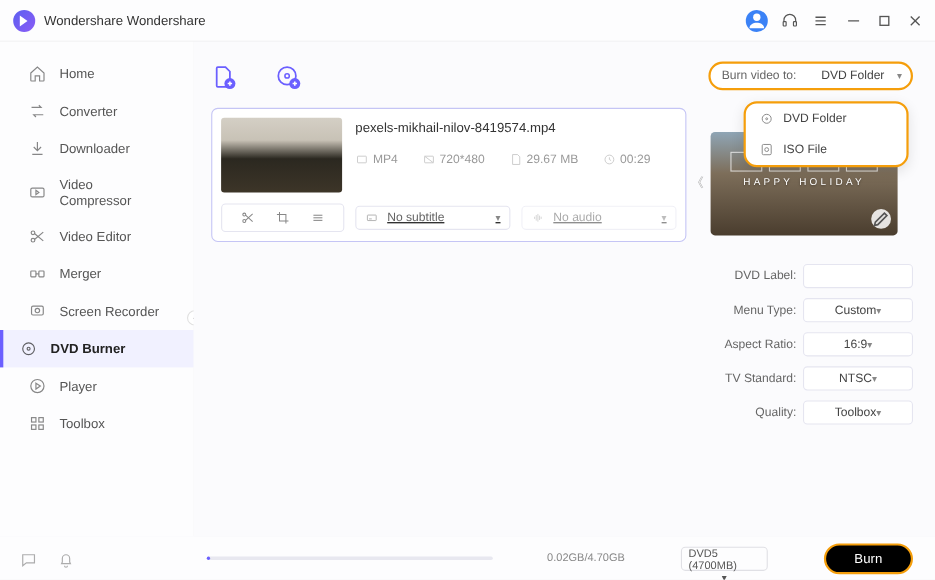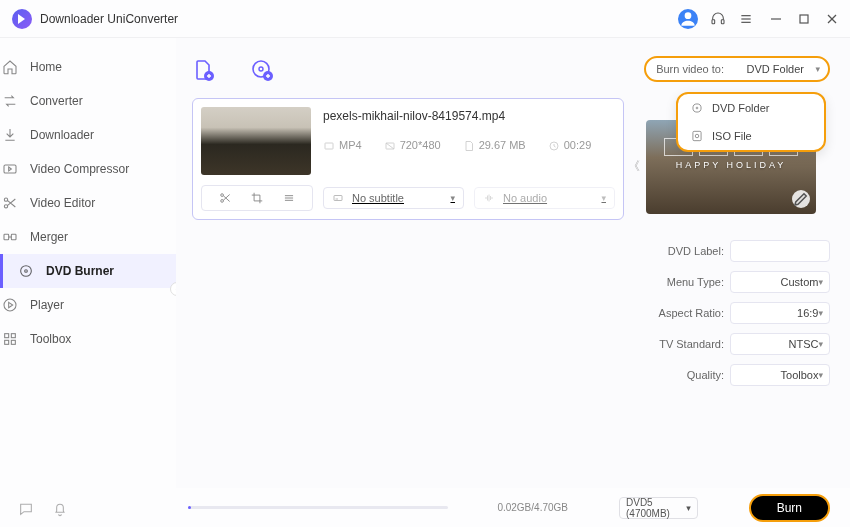--- a/index.html
+++ b/index.html
@@ -9,21 +9,21 @@
 .logo { width: 20px; height: 20px; border-radius: 50%; background: linear-gradient(135deg, #5b5ff0, #8b5cf6); margin-right: 8px; position: relative; }
 .logo::after { content: ""; position: absolute; left: 6px; top: 5px; width: 0; height: 0; border-left: 7px solid #fff; border-top: 5px solid transparent; border-bottom: 5px solid transparent; }
 .app-title { font-size: 12px; color: #333; flex: 1; }
 .title-actions { display: flex; align-items: center; gap: 12px; }
 .avatar { width: 20px; height: 20px; border-radius: 50%; background: #3b82f6; display: flex; align-items: center; justify-content: center; }
 .ticon { width: 16px; height: 16px; color: #555; display: flex; align-items: center; justify-content: center; cursor: pointer; }
 .winbtn { width: 12px; height: 12px; display: flex; align-items: center; justify-content: center; cursor: pointer; margin-left: 4px; }
 
 .main { display: flex; height: 450px; }
 .sidebar { width: 176px; background: #fdfdfe; padding-top: 12px; position: relative; }
-.side-item { display: flex; align-items: center; padding: 9px 2px; font-size: 12px; color: #555; cursor: pointer; gap: 12px; }
+.side-item { display: flex; align-items: center; padding: 9px 26px; font-size: 12px; color: #555; cursor: pointer; gap: 12px; }
 .side-item.active { background: #f1f1ff; color: #222; font-weight: 600; border-left: 3px solid #6b5fff; padding-left: 15px; }
 .side-icon { width: 16px; height: 16px; display: flex; align-items: center; justify-content: center; opacity: 0.7; flex-shrink: 0; }
 .collapse-handle { position: absolute; right: -8px; top: 244px; width: 14px; height: 14px; background: #fff; border: 1px solid #e0e0e0; border-radius: 50%; display: flex; align-items: center; justify-content: center; font-size: 9px; color: #888; cursor: pointer; }
 
 .content { flex: 1; background: #fbfbfd; position: relative; padding: 14px 20px 0 16px; }
 .toolbar { display: flex; align-items: center; gap: 34px; height: 36px; margin-bottom: 10px; position: relative; text-align: right; }
 .tb-icon { width: 24px; height: 24px; cursor: pointer; }
 
 .burnto { position: absolute; right: 0; top: 4px; display: flex; align-items: center; border: 2px solid #f59e0b; border-radius: 14px; padding: 3px 6px 3px 10px; background: #fff; }
 .burnto-label { font-size: 11px; color: #666; margin-right: 8px; }
@@ -48,41 +48,41 @@
 
 .rightpanel { position: absolute; right: 20px; top: 82px; width: 186px; }
 .preview { width: 170px; height: 94px; border-radius: 4px; background: linear-gradient(180deg,#8fa5b5 0%,#7d6e5a 40%,#4a3d2e 100%); position: relative; overflow: hidden; margin-left: 2px; }
 .preview-text { position: absolute; top: 40px; left: 0; right: 0; text-align: center; color: #fff; font-size: 9px; letter-spacing: 3px; font-weight: 300; text-shadow: 0 1px 2px rgba(0,0,0,0.4);}
 .arrow-l { position: absolute; left: -16px; top: 38px; font-size: 12px; color: #aaa; cursor: pointer; }
 .edit-btn { position: absolute; right: 6px; bottom: 6px; width: 18px; height: 18px; border-radius: 50%; background: rgba(255,255,255,0.85); display: flex; align-items: center; justify-content: center; cursor: pointer; }
 
 .settings { margin-top: 26px; }
 .srow { display: flex; align-items: center; margin-bottom: 9px; }
 .slabel { width: 80px; text-align: right; font-size: 11px; color: #666; margin-right: 6px; }
-.sinput { flex: 1; height: 22px; border: 1px solid #e5e5f0; border-radius: 4px; font-size: 11px; color: #444; padding: 0 6px; display: flex; align-items: center; justify-content: flex-end; cursor: pointer; background: #fff; }
+.sinput { flex: 1; height: 22px; border: 1px solid #e5e5f0; border-radius: 4px; font-size: 11px; color: #444; padding: 0 20px; display: flex; align-items: center; justify-content: center; cursor: pointer; background: #fff; }
 .sinput .car { font-size: 9px; color: #888; }
 
 .bottombar { position: absolute; left: 0; right: 0; bottom: 0; height: 39px; background: #fdfdfe; display: flex; align-items: center; padding: 0 20px 0 188px; gap: 37px; }
 .progress { width: 330px; height: 3px; background: #e8e8f0; border-radius: 2px; margin-right: 12px; position: relative; }
 .progress::after { content: ""; position: absolute; left: 0; top: 0; bottom: 0; width: 1%; background: #6b5fff; border-radius: 2px; }
 .pg-text { font-size: 10px; color: #888; margin-right: 14px; }
-.diskselect { width: 96px; height: 22px; border: 1px solid #e0e0e5; border-radius: 4px; font-size: 10px; color: #555; display: flex; align-items: center; justify-content: space-between; padding: 0 6px; cursor: pointer; margin-right: 14px; }
+.diskselect { width: 96px; height: 22px; border: 1px solid #e0e0e5; border-radius: 4px; font-size: 10px; color: #555; display: flex; align-items: center; justify-content: space-between; padding: 0 6px; cursor: pointer; margin-right: 14px; flex-direction: column; }
 .burnbtn { width: 102px; height: 28px; background: #000000; border: 2px solid #f59e0b; border-radius: 14px; color: #fff; font-size: 12px; display: flex; align-items: center; justify-content: center; cursor: pointer; }
 
 .bl-icons { position: absolute; left: 18px; bottom: 10px; display: flex; gap: 18px; }
 .blico { width: 16px; height: 16px; opacity: 0.6; cursor: pointer; }
 
 svg { width: 100%; height: 100%; }
 </style>
 </head>
 <body>
 
 <div class="titlebar">
   <div class="logo"></div>
-  <div class="app-title">Downloader UniConverter</div>
+  <div class="app-title">Wondershare Wondershare</div>
   <div class="title-actions">
     <div class="avatar">
       <svg viewBox="0 0 24 24" fill="#fff">
           <circle cx="12" cy="8" r="4"></circle>
           <path d="M4 20c0-4 4-6 8-6s8 2 8 6"></path>
         </svg>
     </div>
     <div class="ticon">
         <svg viewBox="0 0 24 24" fill="none" stroke="currentColor" stroke-width="1.6">
           <path d="M4 13v-2a8 8 0 0116 0v2"></path>
@@ -163,20 +163,29 @@
       </div>
     <div class="side-item">
         <span class="side-icon">
           <svg viewBox="0 0 24 24" fill="none" stroke="currentColor" stroke-width="1.6">
             <rect x="3" y="8" width="7" height="8" rx="1"></rect>
             <rect x="14" y="8" width="7" height="8" rx="1"></rect>
             <line x1="10" y1="12" x2="14" y2="12"></line>
           </svg>
         </span>
         <span>Merger</span>
+      </div>
+    <div class="side-item">
+        <span class="side-icon">
+          <svg viewBox="0 0 24 24" fill="none" stroke="currentColor" stroke-width="1.6">
+            <rect x="4" y="5" width="16" height="12" rx="2"></rect>
+            <circle cx="12" cy="11" r="3"></circle>
+          </svg>
+        </span>
+        <span>Screen Recorder</span>
       </div>
     <div class="side-item active">
         <span class="side-icon">
           <svg viewBox="0 0 24 24" fill="none" stroke="currentColor" stroke-width="1.6">
             <circle cx="12" cy="12" r="8"></circle>
             <circle cx="12" cy="12" r="2"></circle>
           </svg>
         </span>
         <span>DVD Burner</span>
       </div>

